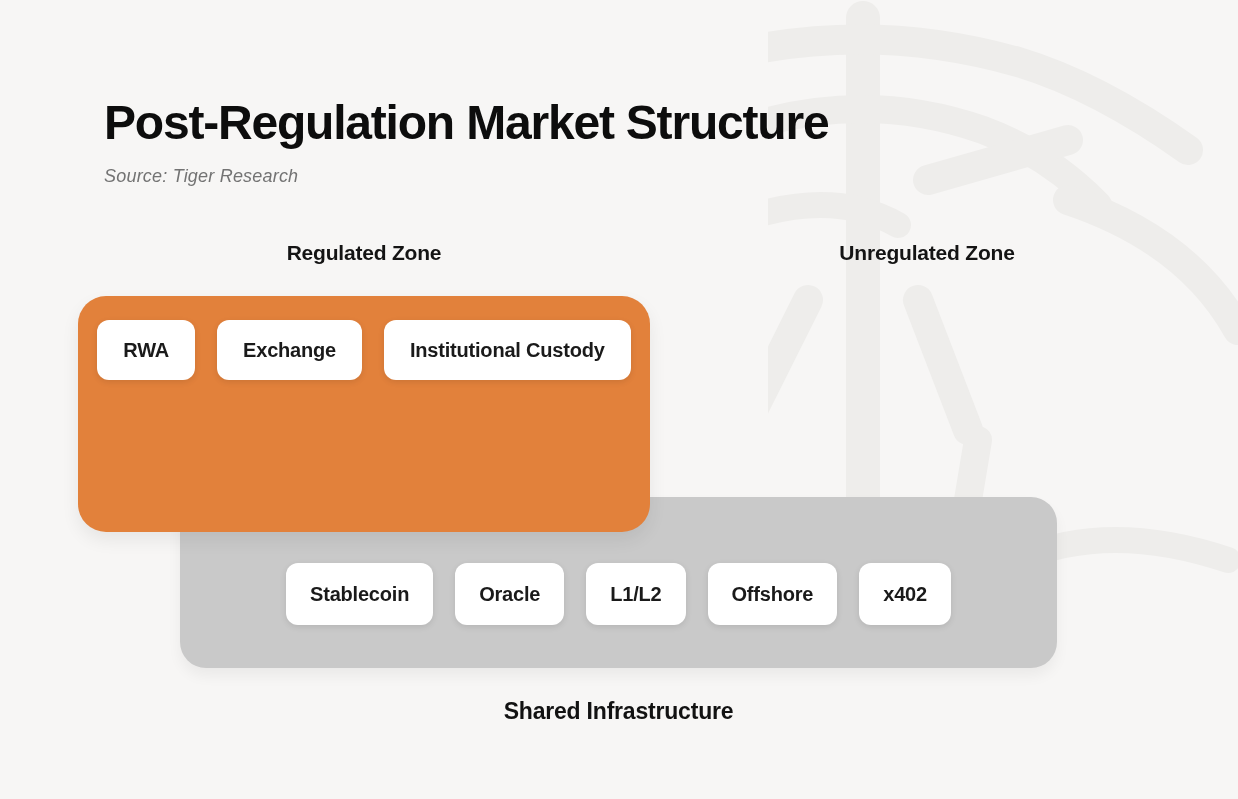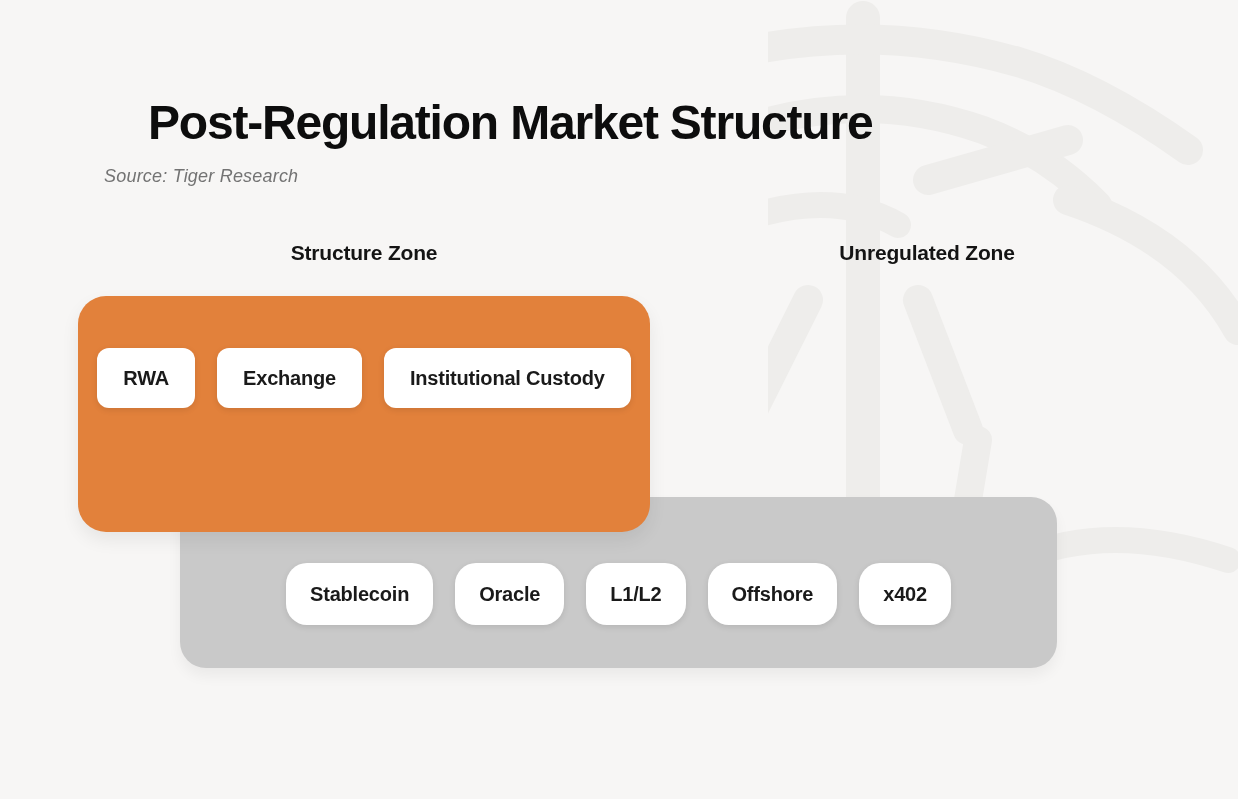--- a/index.html
+++ b/index.html
@@ -25,21 +25,20 @@
   }
 
   .title {
     position: absolute;
     left: 104px; top: 95px;
     font-size: 48px;
     font-weight: bold;
     letter-spacing: -1.2px;
     color: #0d0d0d;
     white-space: nowrap;
-    margin-left: 44px;
   }
   .source {
     position: absolute;
     left: 104px; top: 166px;
     font-size: 18px;
     font-style: italic;
     color: #737373;
     letter-spacing: 0.2px;
   }
 
@@ -54,21 +53,21 @@
   }
   .zone-label.regulated   { left: 78px;  width: 572px; }
   .zone-label.unregulated { left: 694px; width: 466px; }
 
   .zone-box {
     position: absolute;
     border-radius: 28px;
     display: flex;
     flex-direction: column;
     align-items: center;
-    padding-top: 52px;
+    padding-top: 24px;
     row-gap: 40px;
     z-index: 2;
     box-shadow: 0 8px 18px rgba(0,0,0,0.07);
   }
   .zone-box.regulated {
     left: 78px; top: 296px;
     width: 572px; height: 236px;
     background: #e2813b;
   }
   .zone-box.unregulated {
@@ -105,21 +104,21 @@
     align-items: center;
     justify-content: center;
     padding: 0 26px;
     font-size: 20px;
     font-weight: bold;
     color: #1a1a1a;
     letter-spacing: -0.2px;
     white-space: nowrap;
     box-shadow: 0 2px 6px rgba(0,0,0,0.10);
   }
-  .shared-box .pill { height: 62px; padding: 0 24px; border-radius: 21px; }
+  .shared-box .pill { height: 62px; padding: 0 24px; }
 
   .shared-label {
     position: absolute;
     left: 180px; top: 698px;
     width: 877px;
     text-align: center;
     font-size: 23px;
     font-weight: bold;
     color: #121212;
     letter-spacing: -0.2px;
@@ -141,21 +140,21 @@
       <path d="M150 300 L 200 430" stroke-width="30"></path>
       <path d="M210 440 L 180 620" stroke-width="28"></path>
       <path d="M300 200 Q 420 240 470 330" stroke-width="30"></path>
       <path d="M250 560 Q 340 520 460 560" stroke-width="26"></path>
     </g>
   </svg>
 
   <h1 class="title">Post-Regulation Market Structure</h1>
   <div class="source">Source: Tiger Research</div>
 
-  <div class="zone-label regulated">Structure Zone</div>
+  <div class="zone-label regulated">Regulated Zone</div>
   <div class="zone-label unregulated">Unregulated Zone</div>
 
   <div class="shared-box">
     <div class="pill-row">
       <div class="pill">Stablecoin</div>
       <div class="pill">Oracle</div>
       <div class="pill">L1/L2</div>
       <div class="pill">Offshore</div>
       <div class="pill">x402</div>
     </div>
@@ -163,14 +162,15 @@
 
   <div class="zone-box regulated">
     <div class="pill-row">
       <div class="pill">RWA</div>
       <div class="pill">Exchange</div>
       <div class="pill">Institutional Custody</div>
     </div>
   </div>
 
 
+  <div class="shared-label">Shared Infrastructure</div>
 
 </div>
 
 </body></html>

